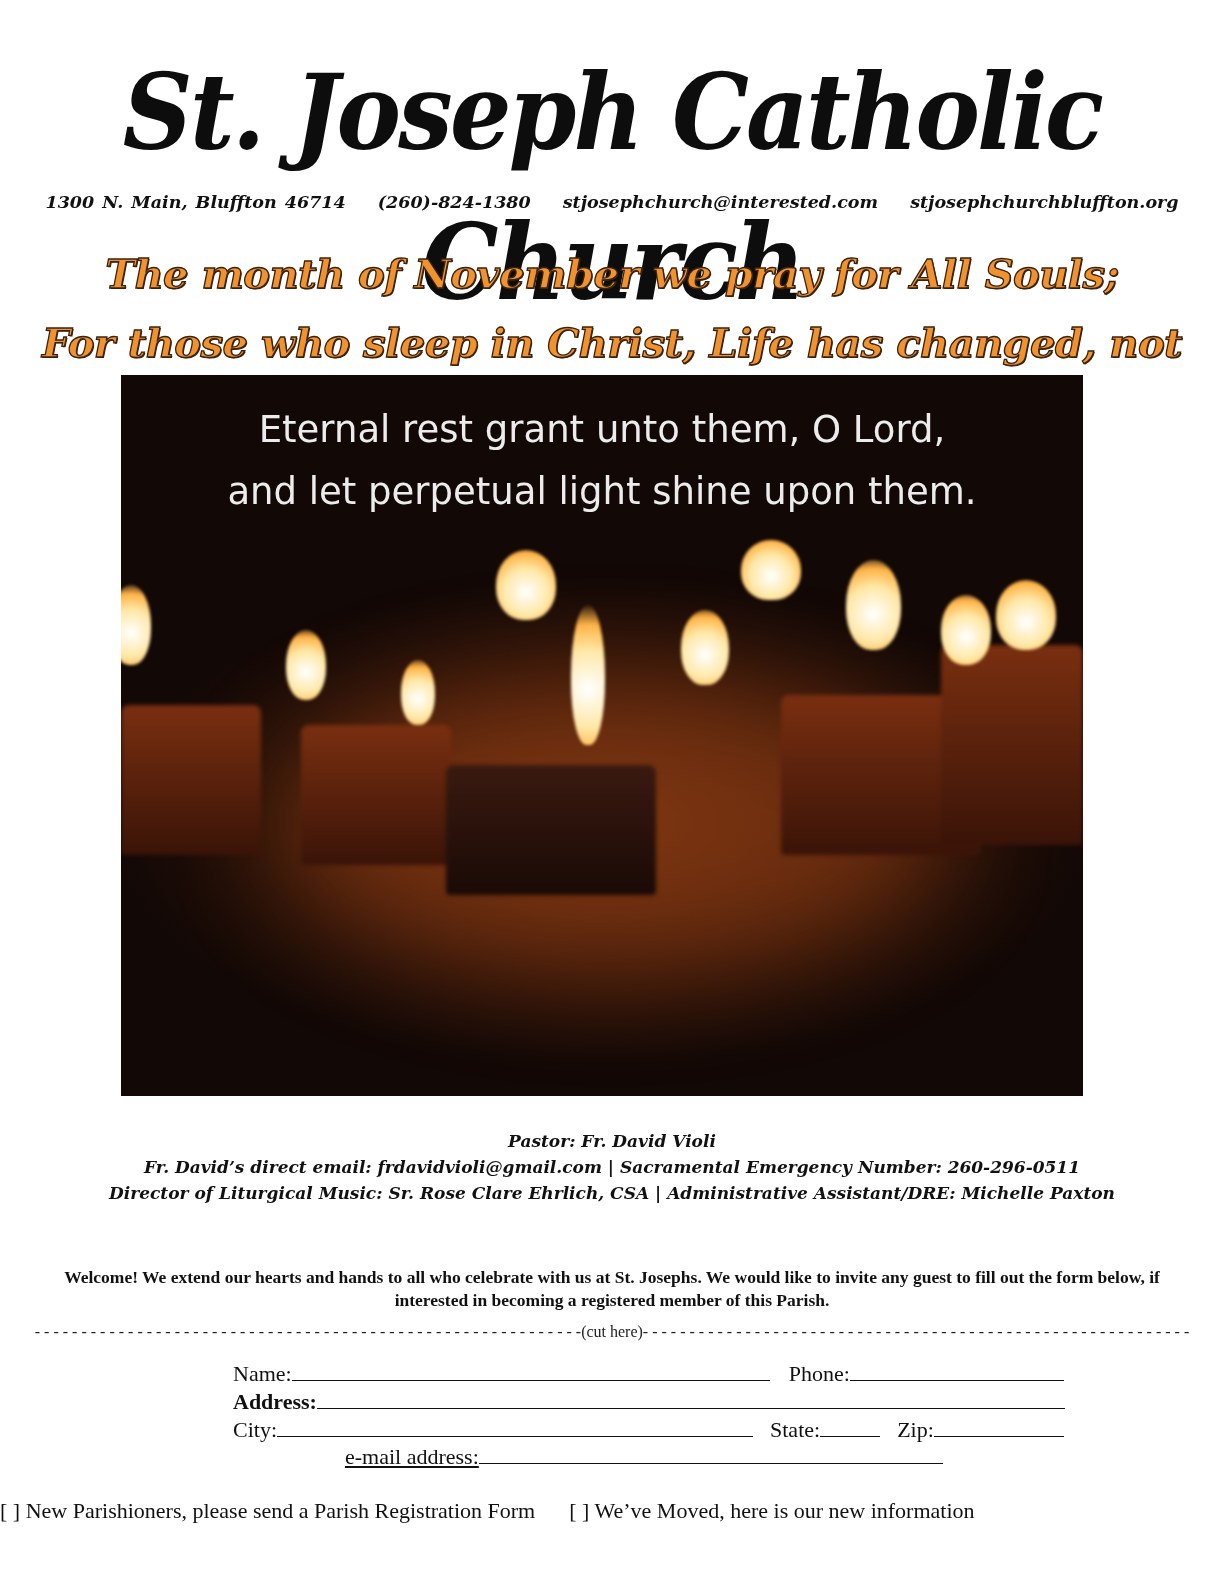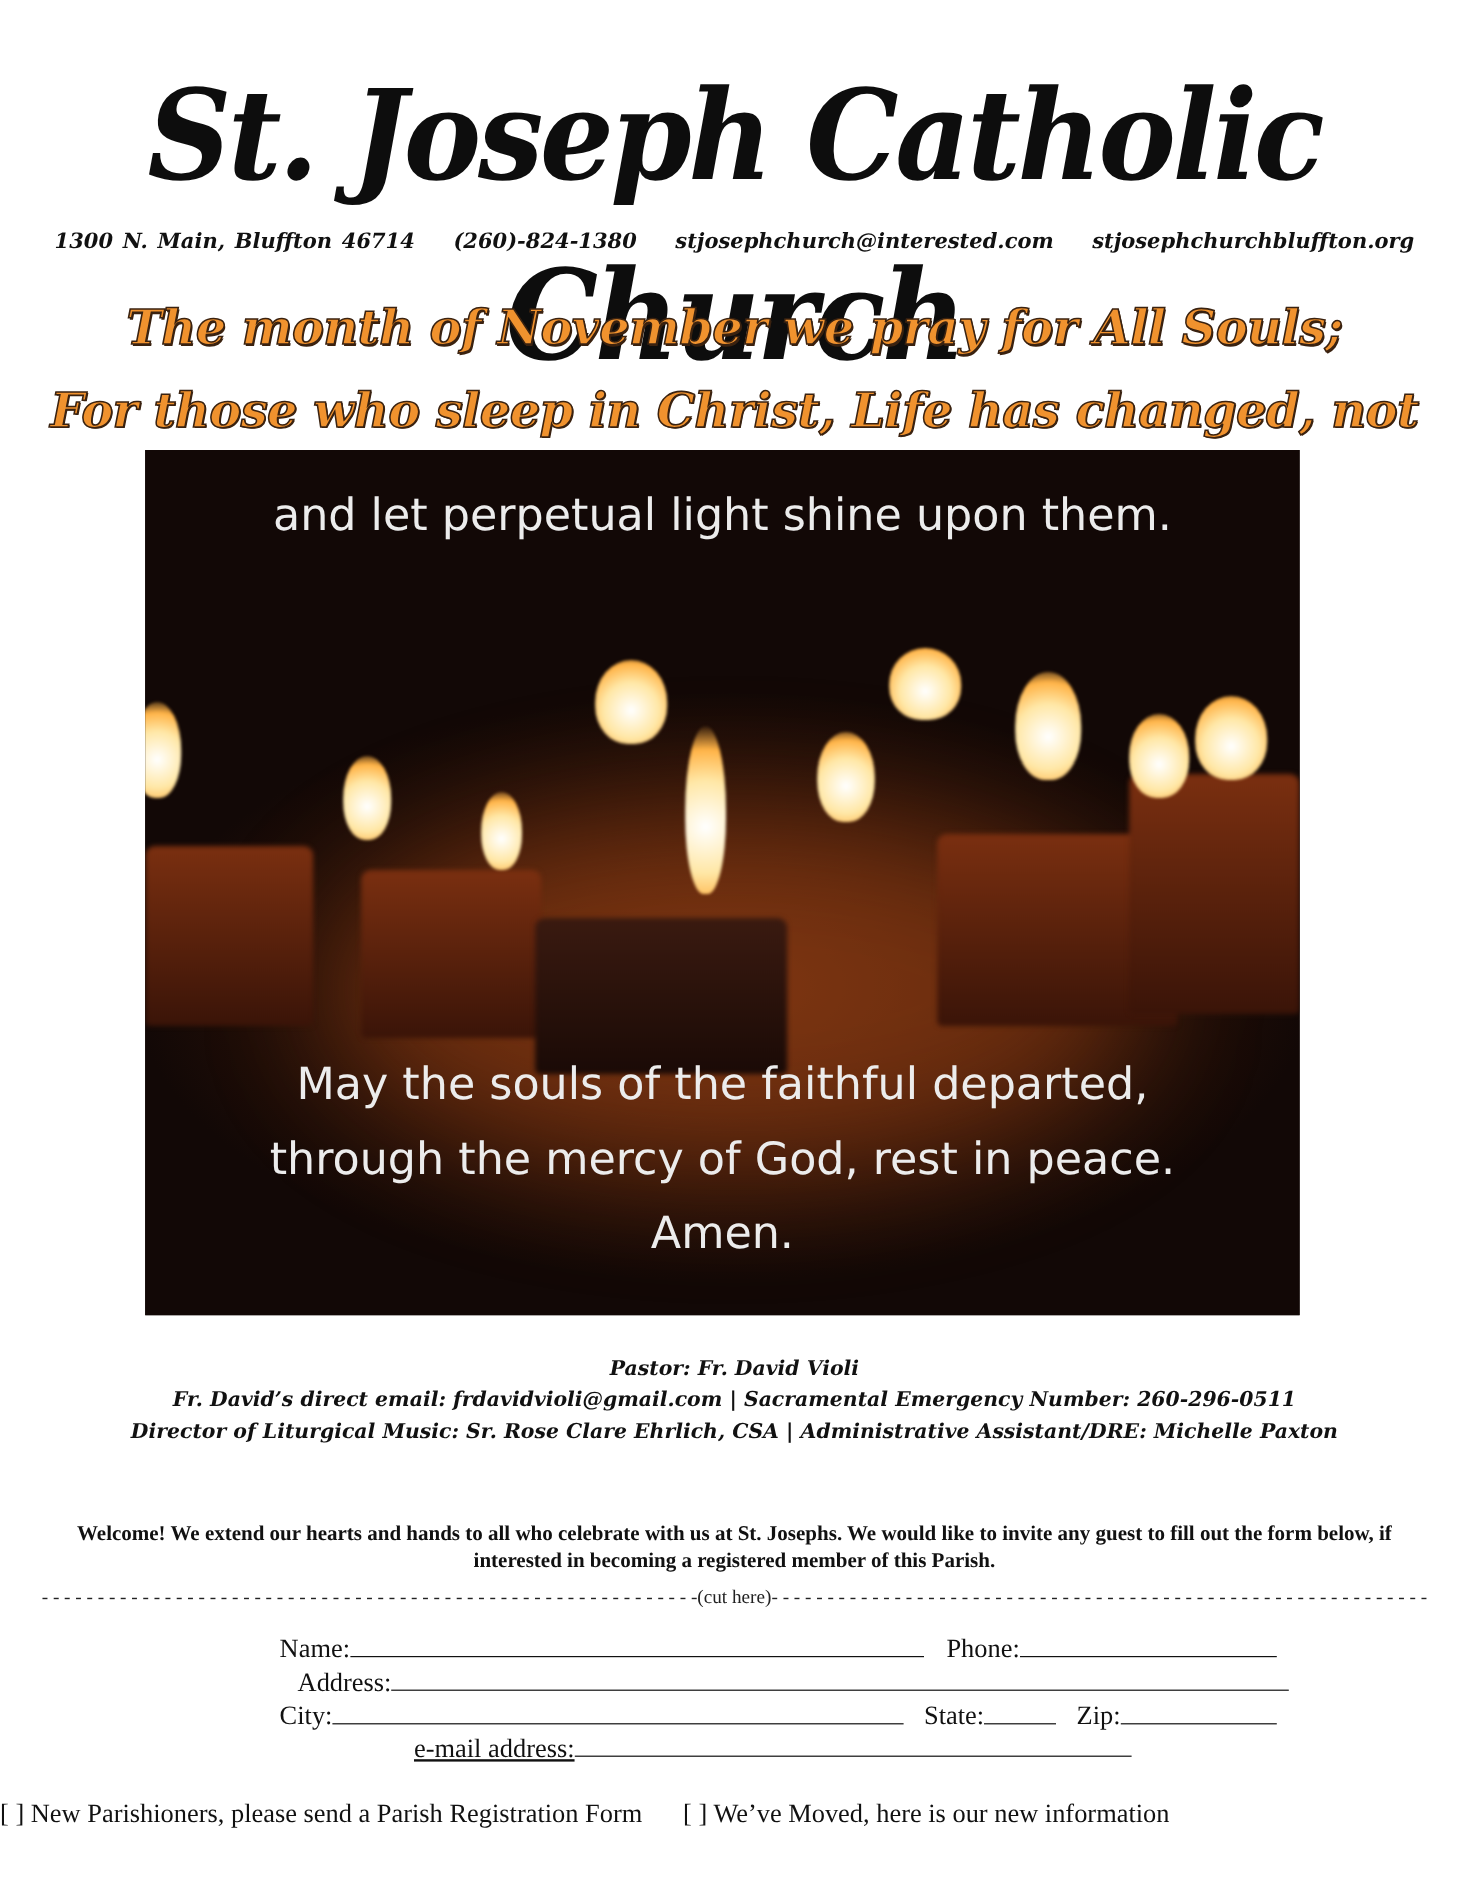--- a/index.html
+++ b/index.html
@@ -72,46 +72,42 @@
   <div class="flame" style="left:280px;top:285px;width:34px;height:65px;"></div>
   <div class="flame" style="left:375px;top:175px;width:60px;height:70px;"></div>
   <div class="flame" style="left:450px;top:230px;width:34px;height:140px;"></div>
   <div class="flame" style="left:560px;top:235px;width:48px;height:75px;"></div>
   <div class="flame" style="left:620px;top:165px;width:60px;height:60px;"></div>
   <div class="flame" style="left:725px;top:185px;width:55px;height:90px;"></div>
   <div class="flame" style="left:820px;top:220px;width:50px;height:70px;"></div>
   <div class="flame" style="left:875px;top:205px;width:60px;height:70px;"></div>
 
   <div class="photo-text pt1">
+    <div>Eternal rest grant unto them, O Lord,</div>
     <div>and let perpetual light shine upon them.</div>
-  </div>
-  <div class="photo-text pt2">
-    <div>May the souls of the faithful departed,</div>
-    <div>through the mercy of God, rest in peace.</div>
-    <div>Amen.</div>
   </div>
 </div>
 
 <div class="abs staff s1 script">Pastor:  Fr. David Violi</div>
 <div class="abs staff s2 script">Fr. David’s direct email: frdavidvioli@gmail.com | Sacramental Emergency Number: 260-296-0511</div>
 <div class="abs staff s3 script">Director of Liturgical Music:  Sr. Rose Clare Ehrlich, CSA | Administrative Assistant/DRE:  Michelle Paxton</div>
 
 <div class="welcome">Welcome! We extend our hearts and hands to all who celebrate with us at St. Josephs. We would like to invite any guest to fill out the form below, if interested  in becoming a registered member of this Parish.</div>
 
 <div class="abs cut">
   <span>- - - - - - - - - - - - - - - - - - - - - - - - - - - - - - - - - - - - - - - - - - - - - - - - - - - - - - - - - - -</span><span>(cut here)</span><span>- - - - - - - - - - - - - - - - - - - - - - - - - - - - - - - - - - - - - - - - - - - - - - - - - - - - - - - - - - -</span>
 </div>
 
 <div class="form">
   <div class="row" style="left:233px;top:1360px;">
     <span>Name:</span><span class="line" style="width:478px;"></span>
     <span style="display:inline-block;width:8px;"></span>
     <span>Phone:</span><span class="line" style="width:214px;"></span>
   </div>
-  <div class="row" style="left:248px;top:1388px;">
+  <div class="row" style="left:233px;top:1388px;font-weight:bold;">
     <span>Address:</span><span class="line" style="width:748px;"></span>
   </div>
   <div class="row" style="left:233px;top:1416px;">
     <span>City:</span><span class="line" style="width:476px;"></span>
     <span style="display:inline-block;width:6px;"></span>
     <span>State:</span><span class="line" style="width:60px;"></span>
     <span style="display:inline-block;width:6px;"></span>
     <span>Zip:</span><span class="line" style="width:130px;"></span>
   </div>
   <div class="row" style="left:345px;top:1443px;text-decoration:underline;">

